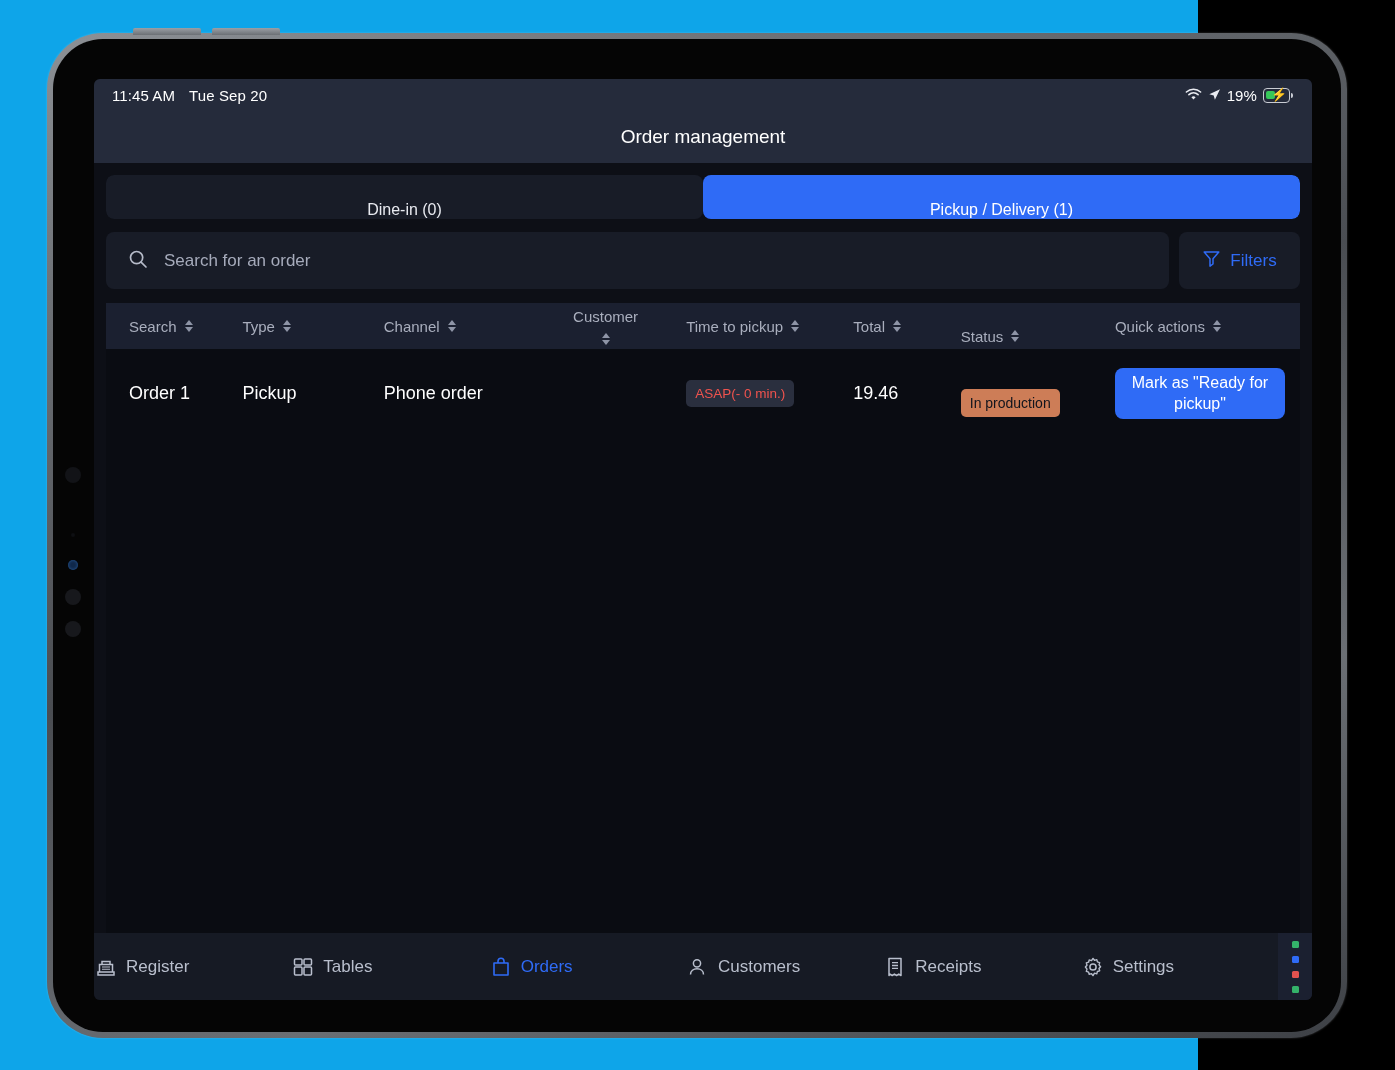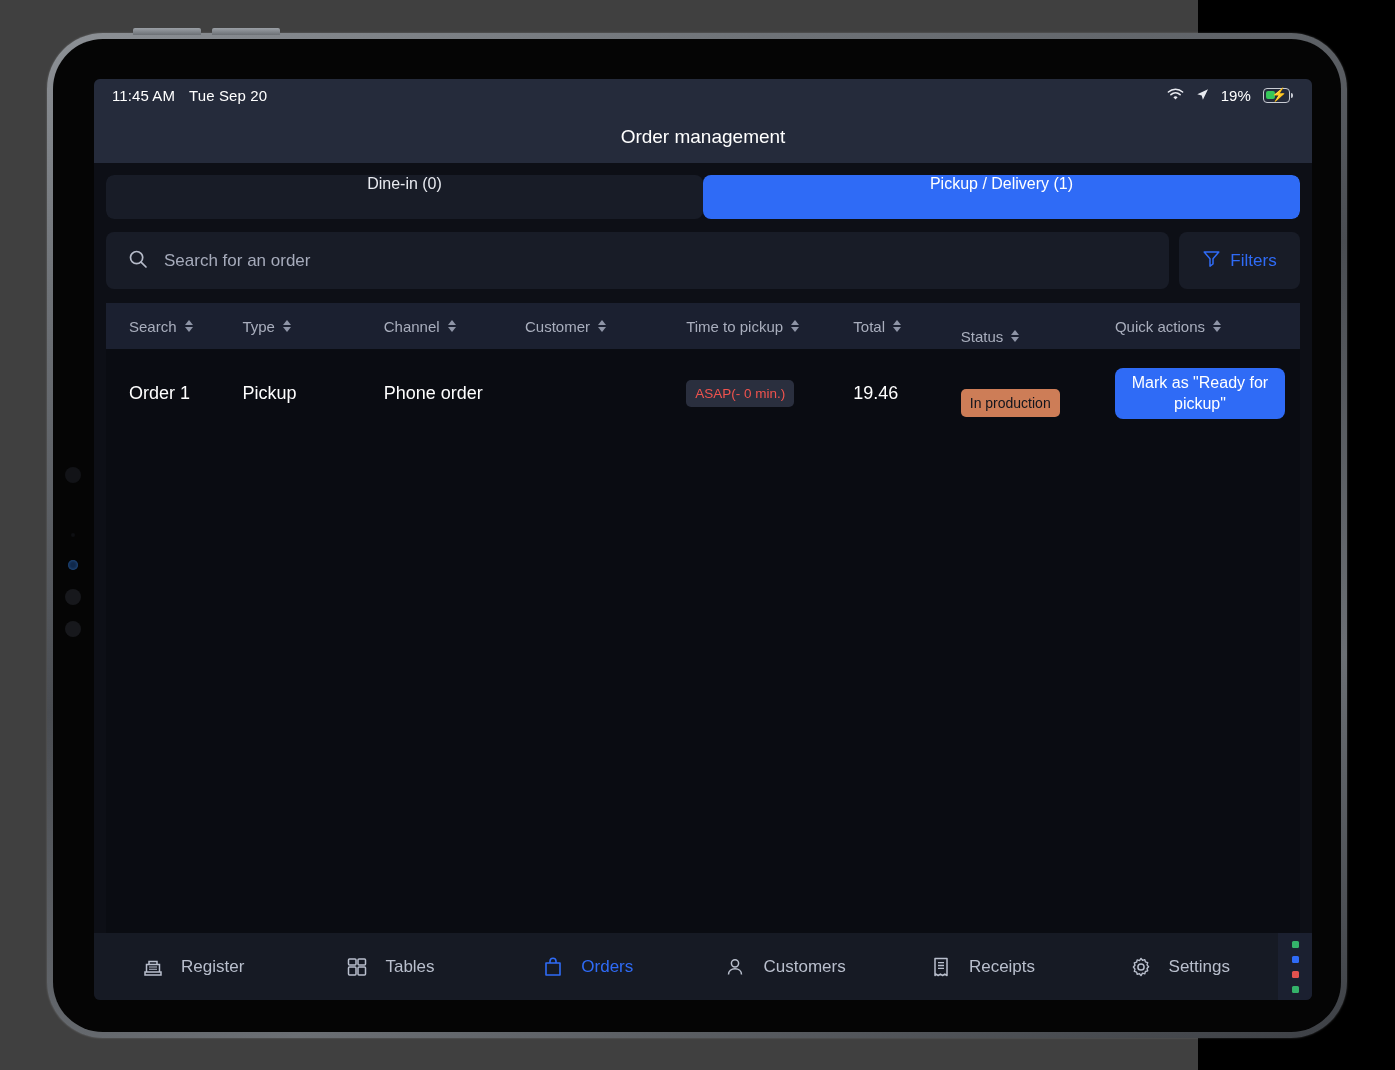--- a/index.html
+++ b/index.html
@@ -11,21 +11,21 @@
     overflow: hidden;
     font-family: "Liberation Sans", sans-serif;
     -webkit-font-smoothing: antialiased;
   }
 
   
   #stage {
     position: relative;
     width: 1198px;
     height: 1070px;
-    background: #404040;
+    background: #0ea5e9;
   }
 
   .device {
     position: absolute;
     left: 47px;
     top: 33px;
     width: 1300px;
     height: 1005px;
     border-radius: 56px;
     background: linear-gradient(160deg, #8d9196 0%, #6e7277 18%, #4a4d52 46%, #6b6f74 74%, #3d4045 100%);
@@ -82,21 +82,21 @@
     background: #252b3b;
     display: flex;
     align-items: center;
     justify-content: space-between;
     padding: 0 22px 0 18px;
     color: #ffffff;
     font-size: 15px;
     letter-spacing: .1px;
   }
   .sb-left { display: flex; align-items: center; gap: 14px; font-weight: 500; }
-  .sb-right { display: flex; align-items: center; gap: 12px; font-weight: 500; }
+  .sb-right { display: flex; align-items: center; gap: 6px; font-weight: 500; }
   .batt {
     position: relative;
     width: 25px; height: 13px;
     border: 1.4px solid #c9ccd4;
     border-radius: 4px;
     display:flex; align-items:center;
   }
   .batt::after {
     content:"";
     position:absolute; right:-4px; top:4px;
@@ -140,21 +140,21 @@
     display: flex;
     gap: 0;
     margin: 12px 12px 0 12px;
     border-radius: 8px;
     overflow: hidden;
   }
   .tab {
     flex: 1;
     height: 44px;
     display: flex;
-    align-items: flex-start;
+    align-items: flex-end;
     justify-content: center;
     font-size: 16px;
     color: #e8eaf0;
     background: #181c27;
     border-radius: 8px;
     cursor: pointer;
   }
   .tab.active {
     background: #2f6bf6;
     color: #ffffff;
@@ -250,21 +250,21 @@
     display: flex;
     align-items: center;
     color: #ffffff;
     font-size: 18px;
     box-sizing: border-box;
   }
   
   .c-order   { width: 137px; padding-left: 23px; }
   .c-type    { width: 142px; }
   .c-channel { width: 142px; }
-  .c-customer{ width: 162px; }
+  .c-customer{ width: 162px; flex-direction: column; }
   .c-time    { width: 168px; }
   .c-total   { width: 108px; }
   .c-status  { width: 155px; margin-top: 20px; }
   .c-actions { width: 186px; }
 
   .chip-asap {
     background: #2a2f3e;
     color: #f0534e;
     font-size: 13.5px;
     padding: 6px 9px;
@@ -307,22 +307,22 @@
   }
   .tabbar-items {
     flex: 1;
     display: flex;
     align-items: center;
   }
   .tbitem {
     flex: 1;
     display: flex;
     align-items: center;
-    justify-content: center;
-    gap: 16px;
+    justify-content: flex-start;
+    gap: 8px;
     color: #b9bfcd;
     font-size: 17px;
     cursor: pointer;
   }
   .tbitem.active { color: #2f6bf6; }
   .tbitem svg { display:block; }
   .status-dots {
     width: 34px;
     height: 67px;
     background: #1b2030;

